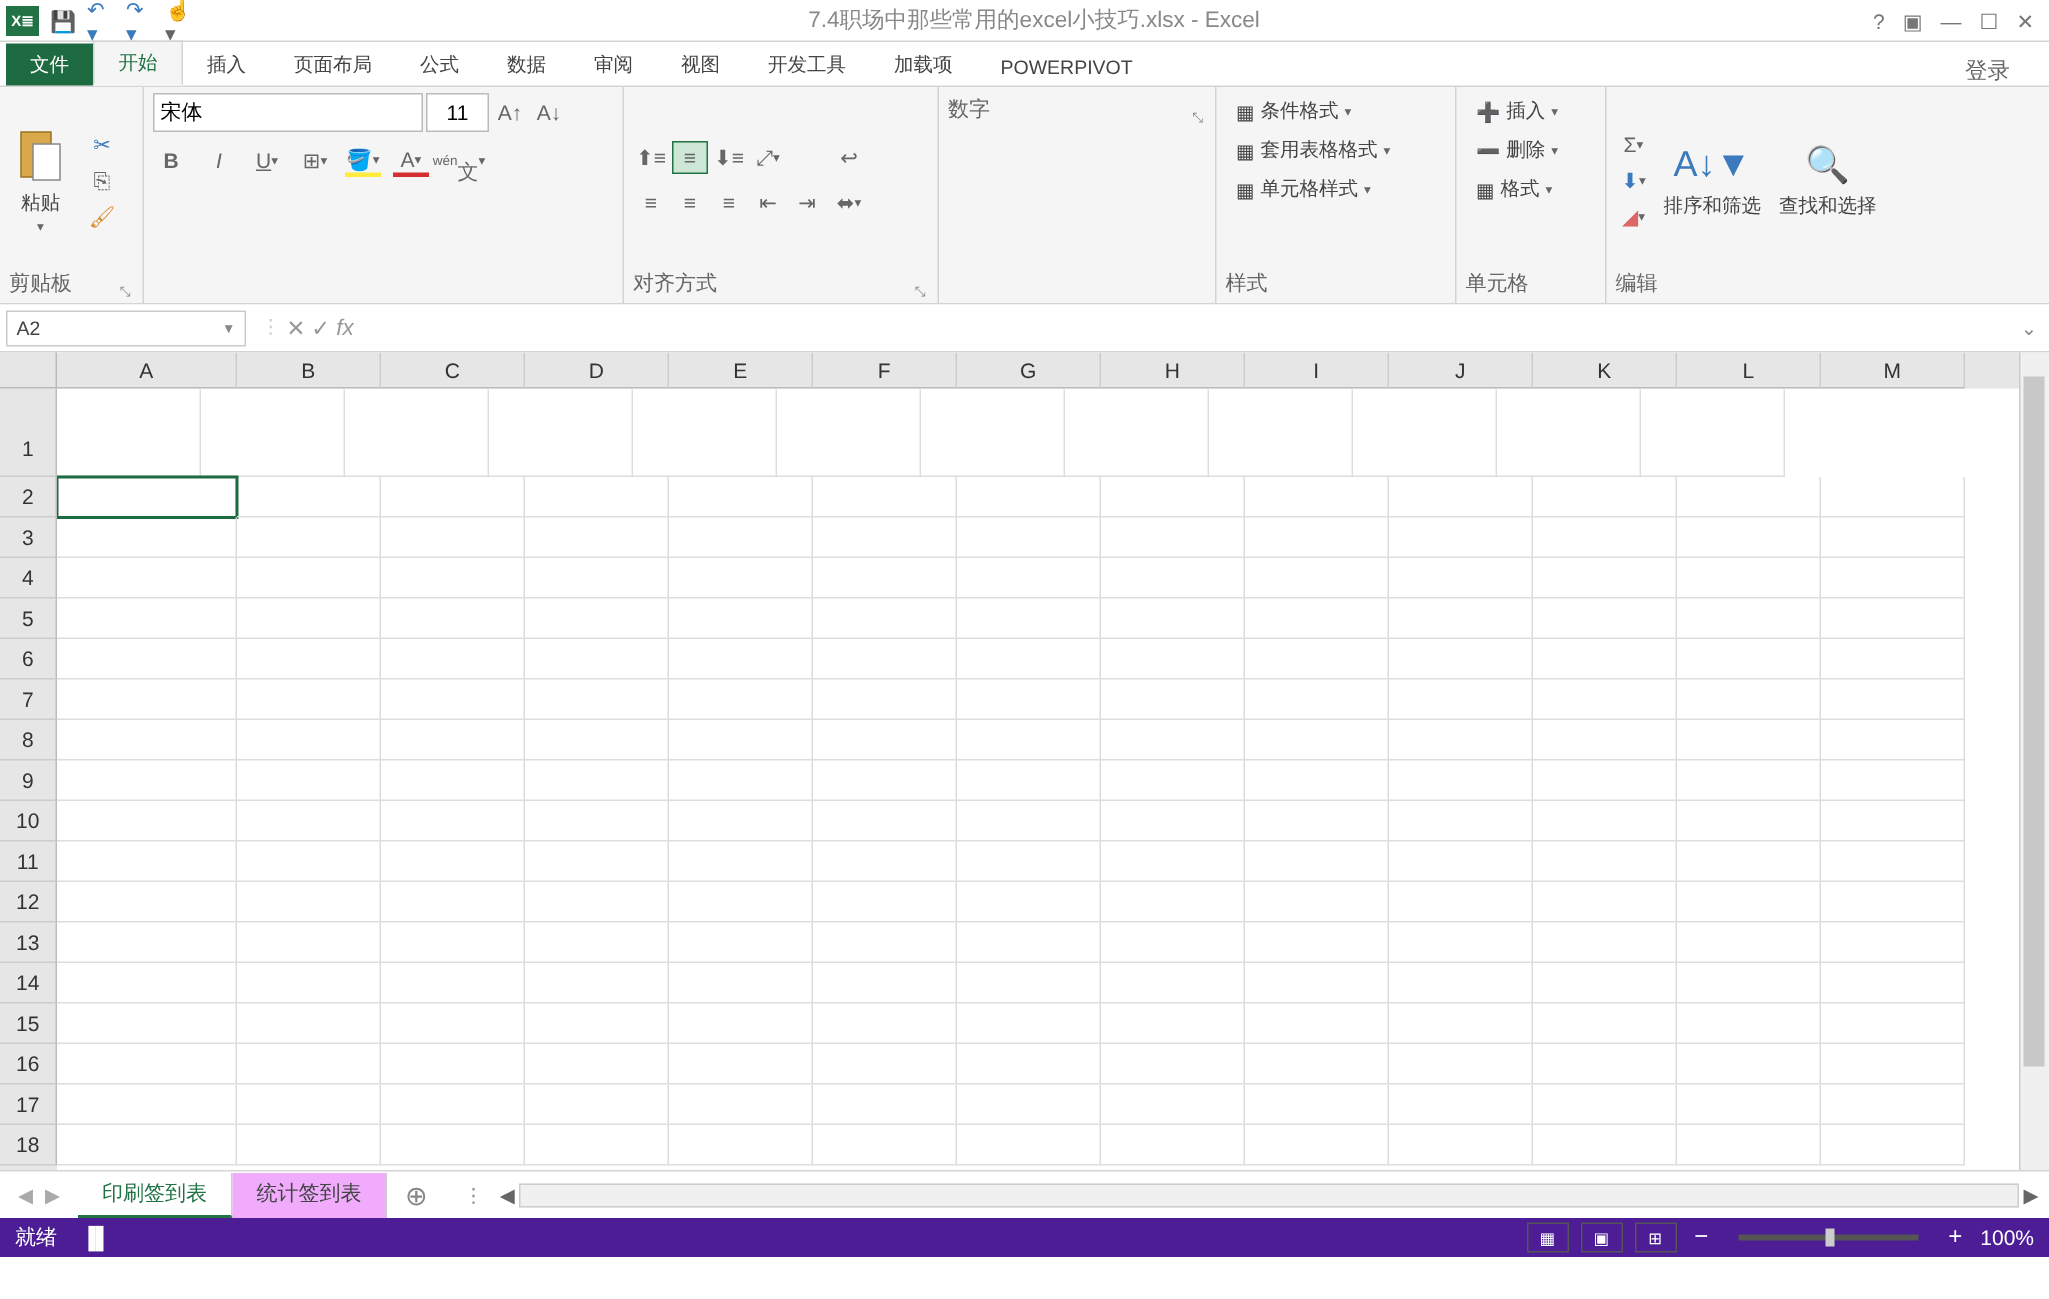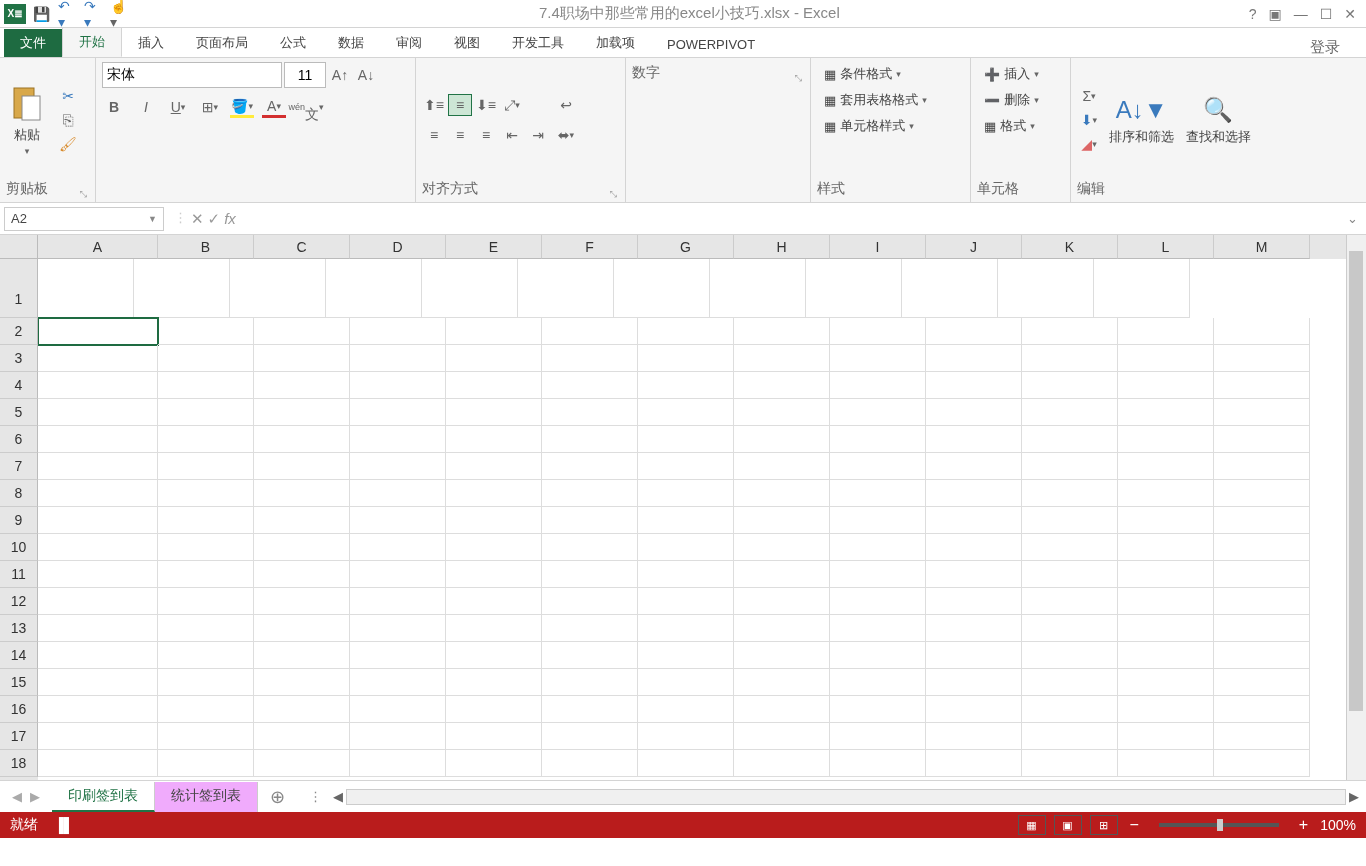--- a/index.html
+++ b/index.html
@@ -89,21 +89,21 @@
 .sheet-tabs { display: flex; }
 .sheet-tab { padding: 5px 16px; border-right: 1px solid #ccc; font-size: 14px; cursor: pointer; background: #f0abfc; }
 .sheet-tab.active { background: #fff; border-bottom: 2px solid #217346; color: #217346; }
 .sheet-add { padding: 0 12px; font-size: 18px; color: #888; cursor: pointer; }
 .hscroll { flex: 1; margin: 0 4px; display: flex; align-items: center; }
 .hscroll-sep { color: #888; padding: 0 8px; }
 .hscroll-track { flex: 1; height: 16px; background: #f0f0f0; border: 1px solid #ccc; position: relative; }
 .hscroll-arrow { width: 16px; text-align: center; color: #666; cursor: pointer; }
 
 
-.status-bar { height: 26px; background: #b91c1c; color: #fff; display: flex; align-items: center; padding: 0 10px; font-size: 14px; }
+.status-bar { height: 26px; background: #4c1d95; color: #fff; display: flex; align-items: center; padding: 0 10px; font-size: 14px; }
 .status-left { display: flex; gap: 16px; align-items: center; }
 .status-right { margin-left: auto; display: flex; align-items: center; gap: 8px; }
 .view-btn { width: 28px; height: 20px; border: 1px solid #555; display: flex; align-items: center; justify-content: center; cursor: pointer; font-size: 11px; }
 .zoom-slider { width: 120px; height: 4px; background: #555; position: relative; margin: 0 8px; }
 .zoom-slider .handle { position: absolute; left: 58px; top: -4px; width: 6px; height: 12px; background: #ccc; }
 .zoom-btn { cursor: pointer; font-size: 16px; padding: 0 4px; }
 
 svg { display: block; }
 .paste-icon { width: 34px; height: 40px; }
 </style>

